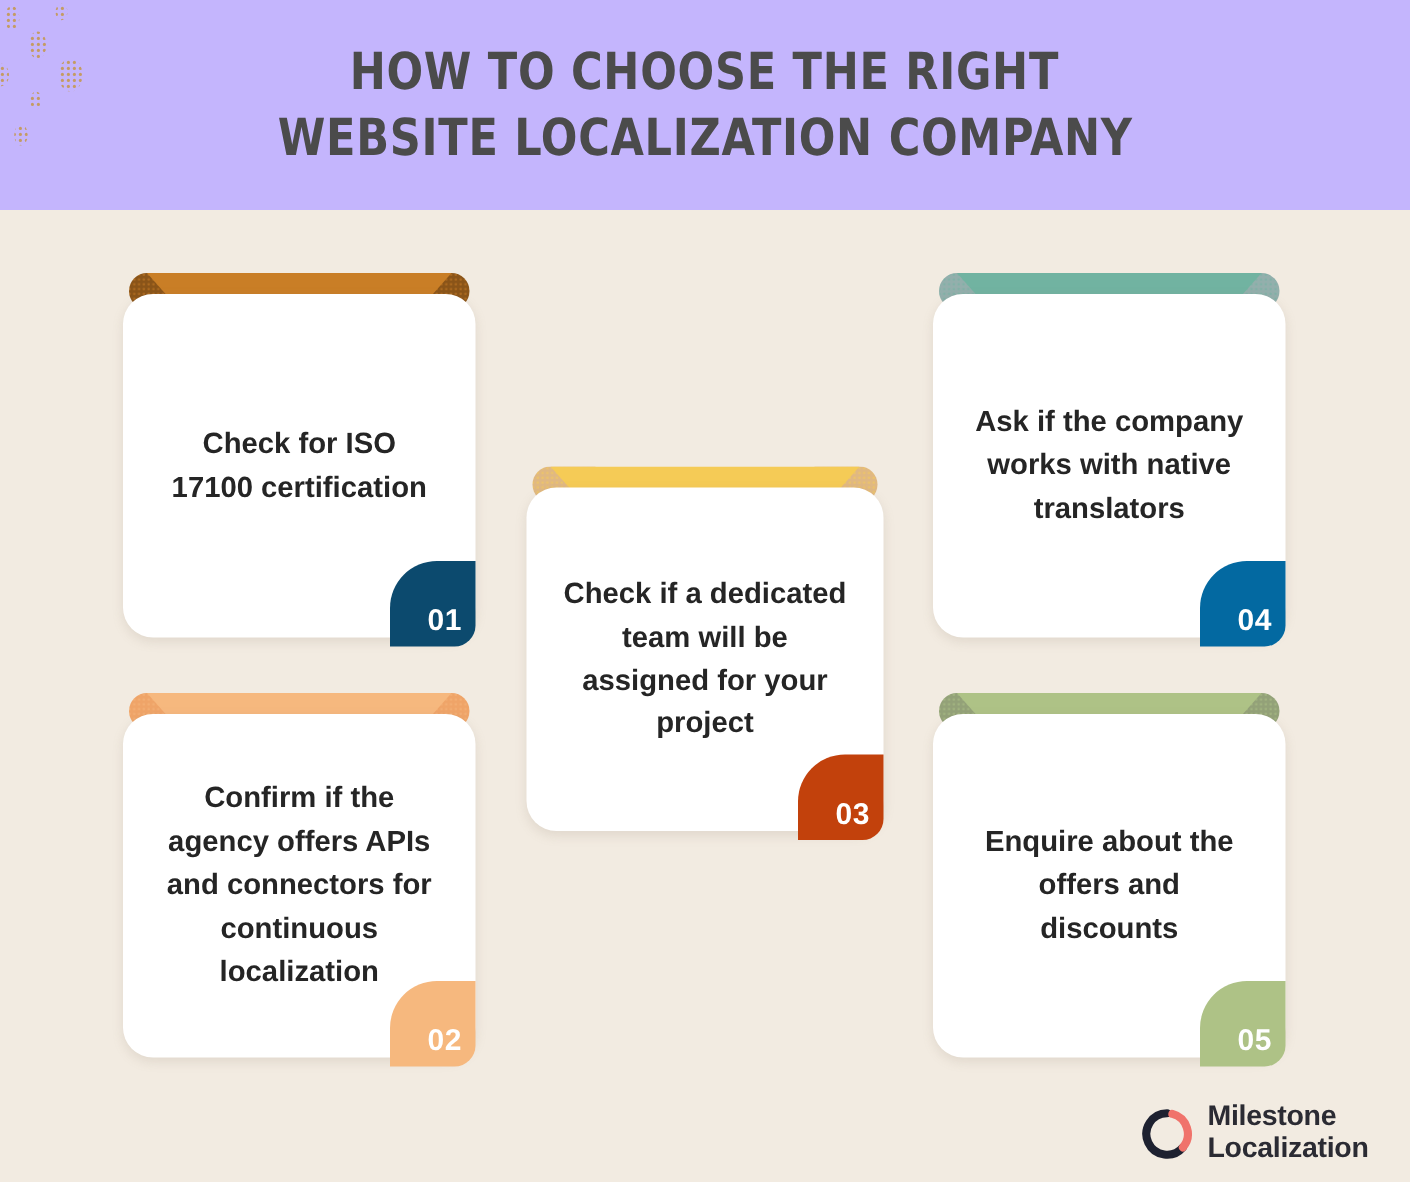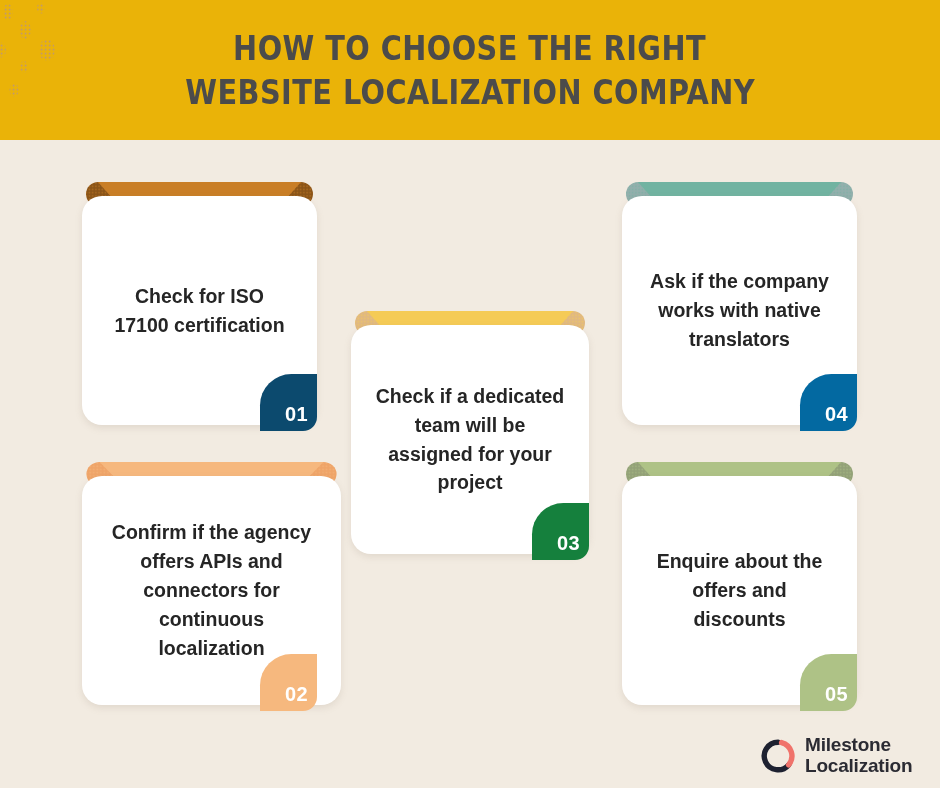--- a/index.html
+++ b/index.html
@@ -130,21 +130,21 @@
   #logo-text span {
     font-size: 19px;
     font-weight: bold;
     color: #2B2B33;
     letter-spacing: -0.2px;
   }
 </style>
 </head>
 <body style="background: rgb(242, 235, 225);">
 
-<div id="header" style="background: #eab308;">
+<div id="header" style="background: #c4b5fd;">
 
   <svg id="header-deco" viewBox="0 0 130 140" width="130" height="140">
     <defs>
       <pattern id="dotsPat" width="4" height="4" patternUnits="userSpaceOnUse">
         <circle cx="1.6" cy="1.6" r="1.05" fill="#C49B64"></circle>
       </pattern>
     </defs>
     <g fill="url(#dotsPat)">
       <ellipse cx="8" cy="12" rx="5" ry="8"></ellipse>
       <ellipse cx="41" cy="8" rx="4" ry="5.5"></ellipse>
@@ -175,21 +175,21 @@
         <path d="M189 0 H219 A10 10 0 0 1 219 24 H189 Z" fill="url(#tabdots0)"></path>
         <path d="M16 0 H219 L173 52 Q165 59 153 59 H82 Q70 59 62 52 Z" fill="#C97E26"></path>
       </svg>
       <div class="card-body" style="top: 14px; height: 229px;">
         <div class="card-text">Check for ISO 17100 certification</div>
       </div>
       <div class="card-badge" style="left: 178px; top: 192px; background: #0c4a6e;">
         <span>01</span>
       </div>
     </div>
-    <div class="card" style="left: 82px; top: 462px; width: 235px; height: 259px; padding-left: 24px;">
+    <div class="card" style="left: 82px; top: 462px; width: 235px; height: 259px;">
       <svg class="card-tab" viewBox="0 0 235 60" preserveAspectRatio="none">
         <defs>
           <pattern id="tabdots1" width="3.2" height="3.2" patternUnits="userSpaceOnUse">
             <rect width="3.2" height="3.2" fill="#EFA468"></rect>
             <circle cx="1.1" cy="1.1" r="0.85" fill="#F6B87E" opacity="0.55"></circle>
           </pattern>
         </defs>
         <path d="M16 0 H46 V24 H16 A10 10 0 0 1 16 0 Z" fill="url(#tabdots1)"></path>
         <path d="M189 0 H219 A10 10 0 0 1 219 24 H189 Z" fill="url(#tabdots1)"></path>
         <path d="M16 0 H219 L173 52 Q165 59 153 59 H82 Q70 59 62 52 Z" fill="#F6B87E"></path>
@@ -209,21 +209,21 @@
             <circle cx="1.1" cy="1.1" r="0.85" fill="#F5CB56" opacity="0.55"></circle>
           </pattern>
         </defs>
         <path d="M16 0 H46 V24 H16 A10 10 0 0 1 16 0 Z" fill="url(#tabdots2)"></path>
         <path d="M192 0 H222 A10 10 0 0 1 222 24 H192 Z" fill="url(#tabdots2)"></path>
         <path d="M16 0 H222 L176 52 Q168 59 156 59 H82 Q70 59 62 52 Z" fill="#F5CB56"></path>
       </svg>
       <div class="card-body" style="top: 14px; height: 229px;">
         <div class="card-text">Check if a dedicated team will be assigned for your project</div>
       </div>
-      <div class="card-badge" style="left: 181px; top: 192px; background: #15803d;">
+      <div class="card-badge" style="left: 181px; top: 192px; background: #c2410c;">
         <span>03</span>
       </div>
     </div>
     <div class="card" style="left: 622px; top: 182px; width: 235px; height: 259px;">
       <svg class="card-tab" viewBox="0 0 235 60" preserveAspectRatio="none">
         <defs>
           <pattern id="tabdots3" width="3.2" height="3.2" patternUnits="userSpaceOnUse">
             <rect width="3.2" height="3.2" fill="#93AFAC"></rect>
             <circle cx="1.1" cy="1.1" r="0.85" fill="#71B3A1" opacity="0.55"></circle>
           </pattern>

